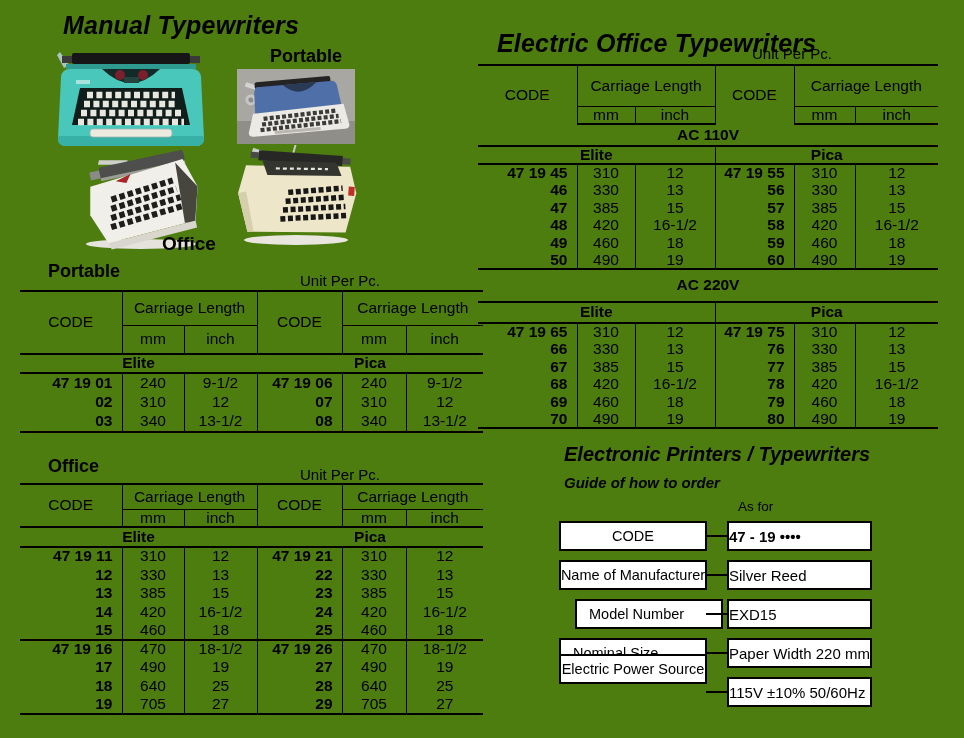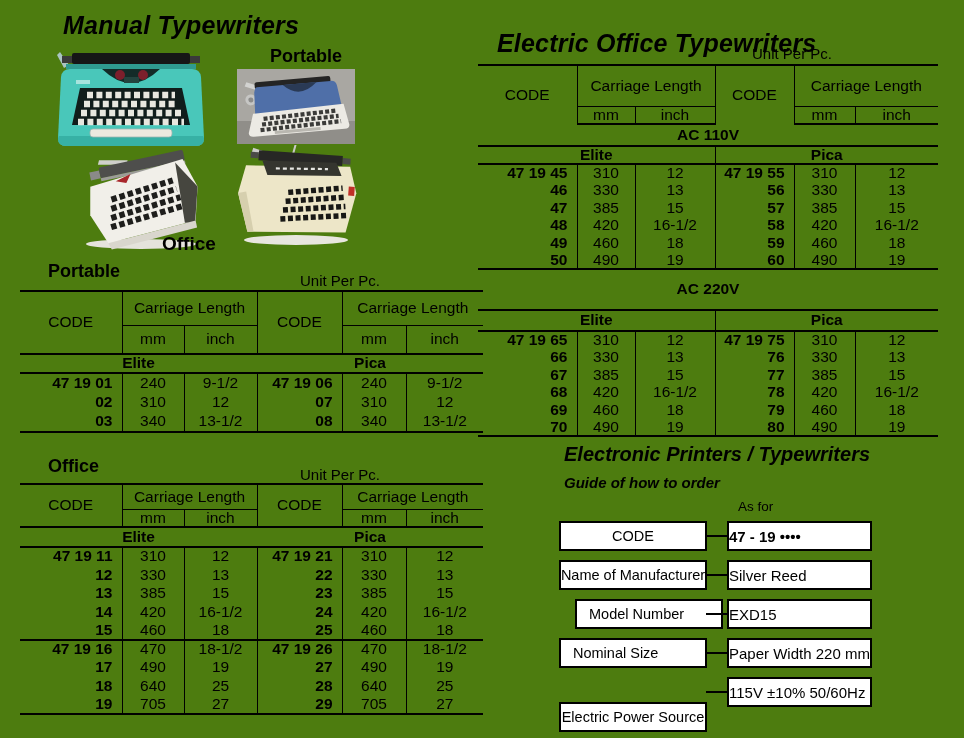--- a/index.html
+++ b/index.html
@@ -364,21 +364,21 @@
       <td class="num">18</td>
     </tr>
     <tr class="dr">
       <td class="code vr">50</td>
       <td class="num vr">490</td>
       <td class="num vr">19</td>
       <td class="code vr">60</td>
       <td class="num vr">490</td>
       <td class="num">19</td>
     </tr>
-    <tr class="acband" style="height:41px;">
+    <tr class="acband" style="height:33px;">
       <td colspan="6" style="border-top:2.4px solid #000;">AC 220V</td>
     </tr>
     <tr class="band" style="height:21px;">
       <td colspan="3" class="halfL">Elite</td>
       <td colspan="3">Pica</td>
     </tr>
     <tr class="dr">
       <td class="code vr">47 19 65</td>
       <td class="num vr">310</td>
       <td class="num vr">12</td>
@@ -442,17 +442,17 @@
   <div class="obox val" style="top:560px;">Silver Reed</div>
 
   <div class="obox lbl leftpad" style="top:599px;margin-left:16px;">Model Number</div>
   <div class="conn" style="top:613px;"></div>
   <div class="obox val" style="top:599px;">EXD15</div>
 
   <div class="obox lbl leftpad" style="top:638px;">Nominal Size</div>
   <div class="conn" style="top:652px;"></div>
   <div class="obox val" style="top:638px;">Paper Width 220 mm</div>
 
-  <div class="obox lbl" style="top:702px;">Electric Power Source</div>
+  <div class="obox lbl" style="top:654px;">Electric Power Source</div>
   <div class="conn" style="top:691px;"></div>
   <div class="obox val" style="top:677px;">115V ±10% 50/60Hz</div>
 
 </div>
 
 </body></html>

